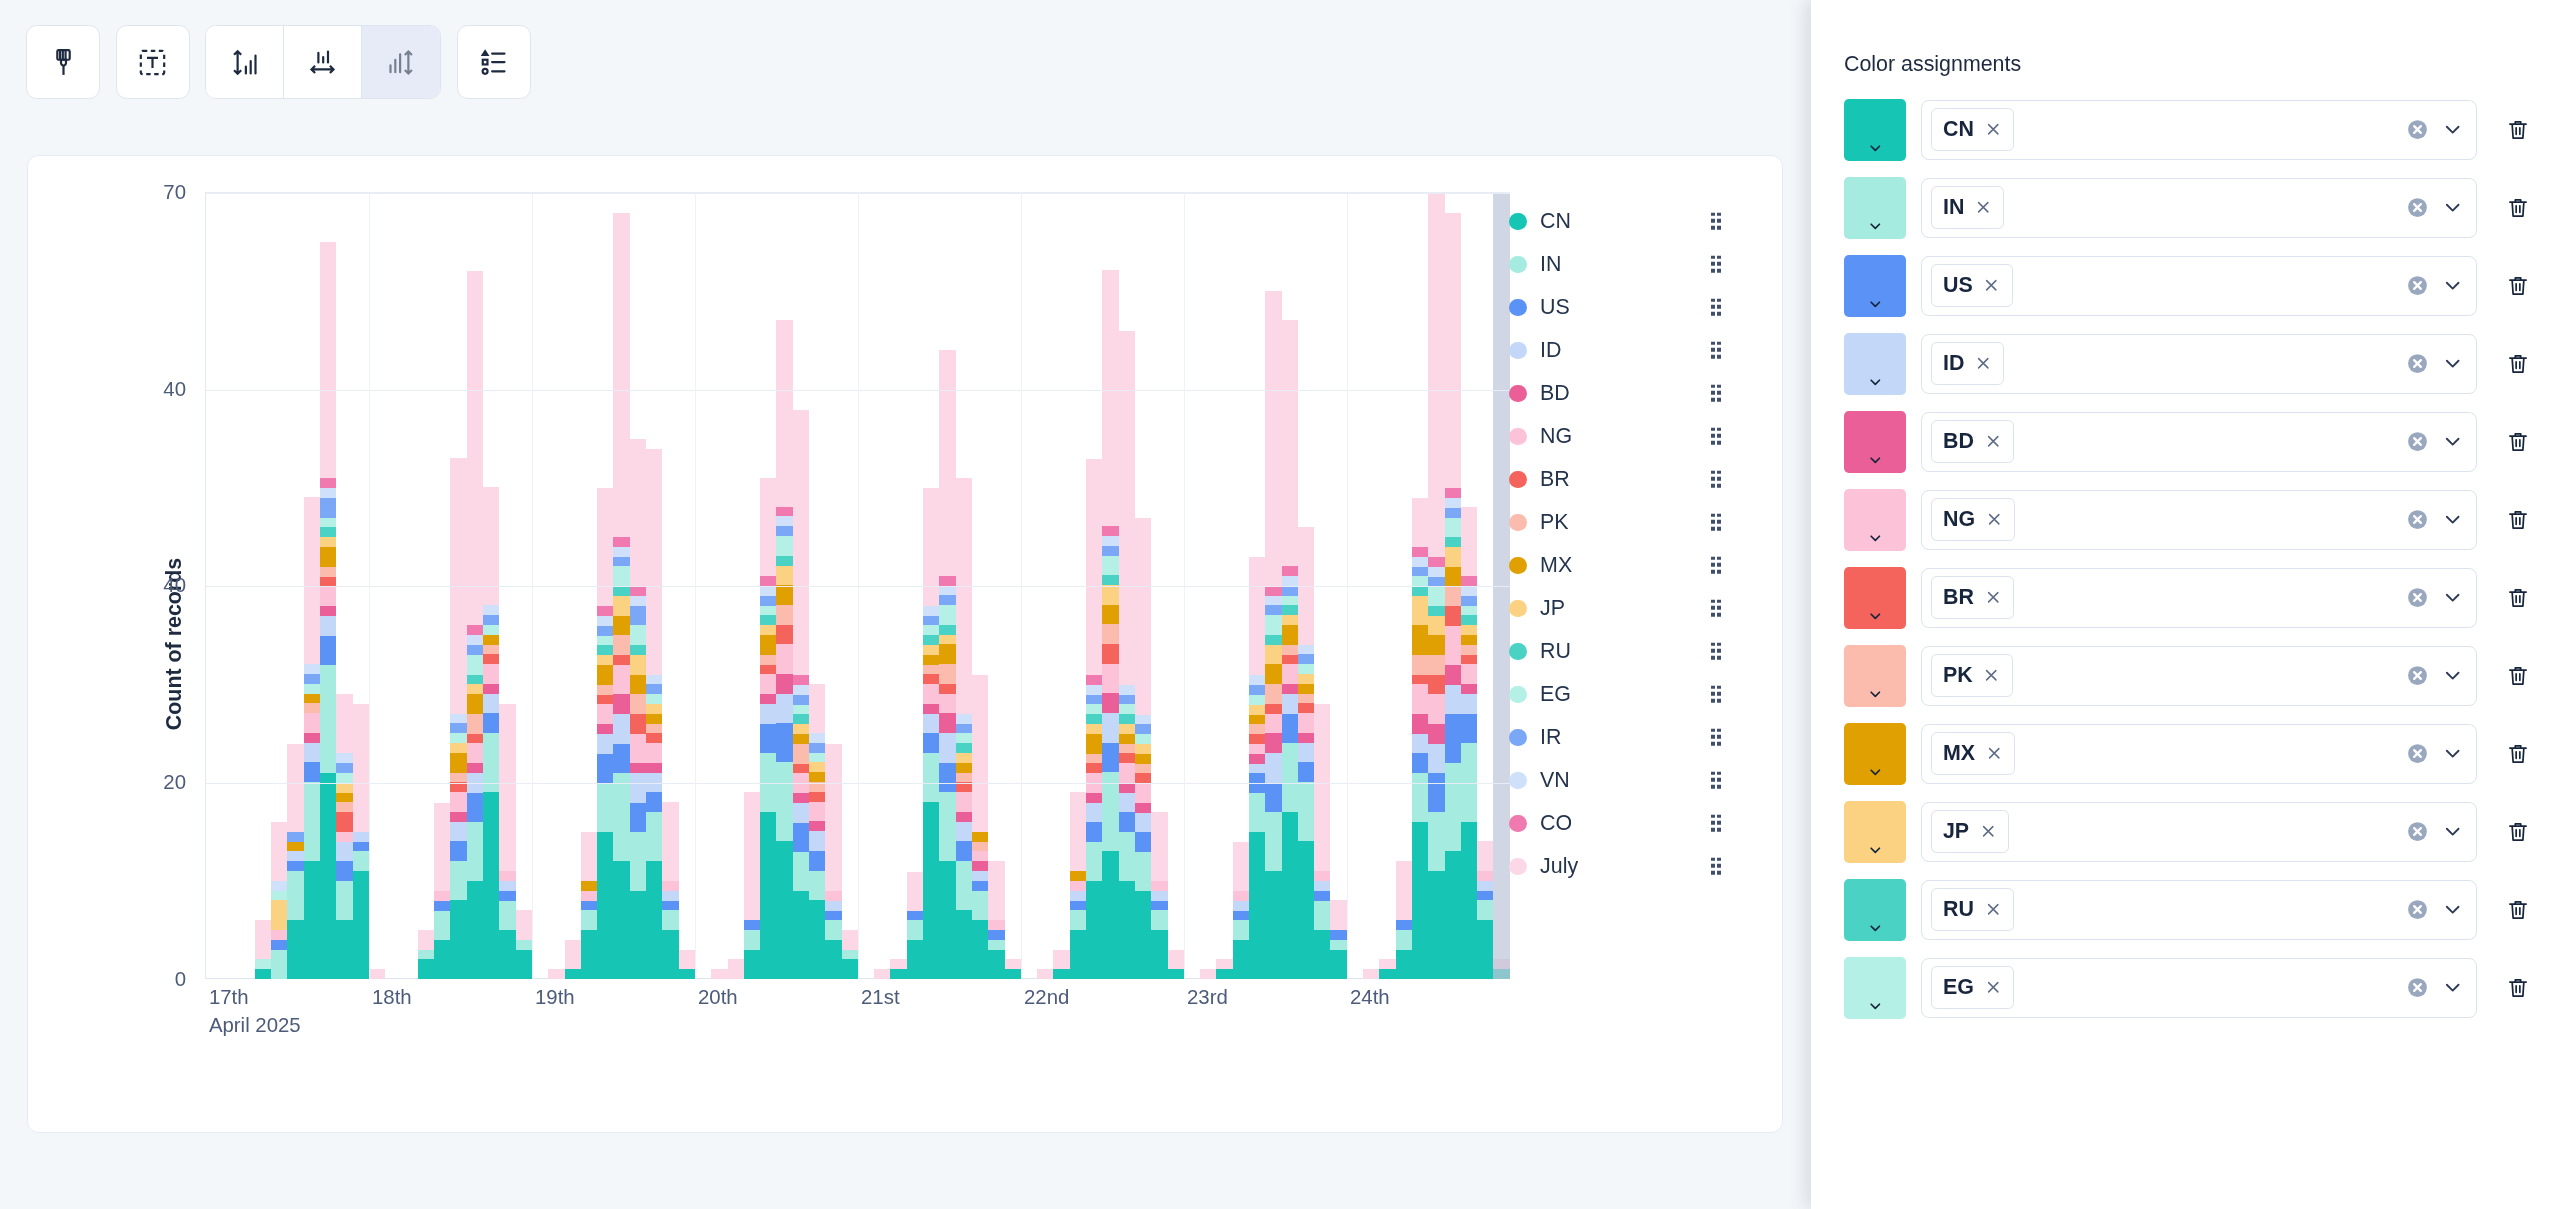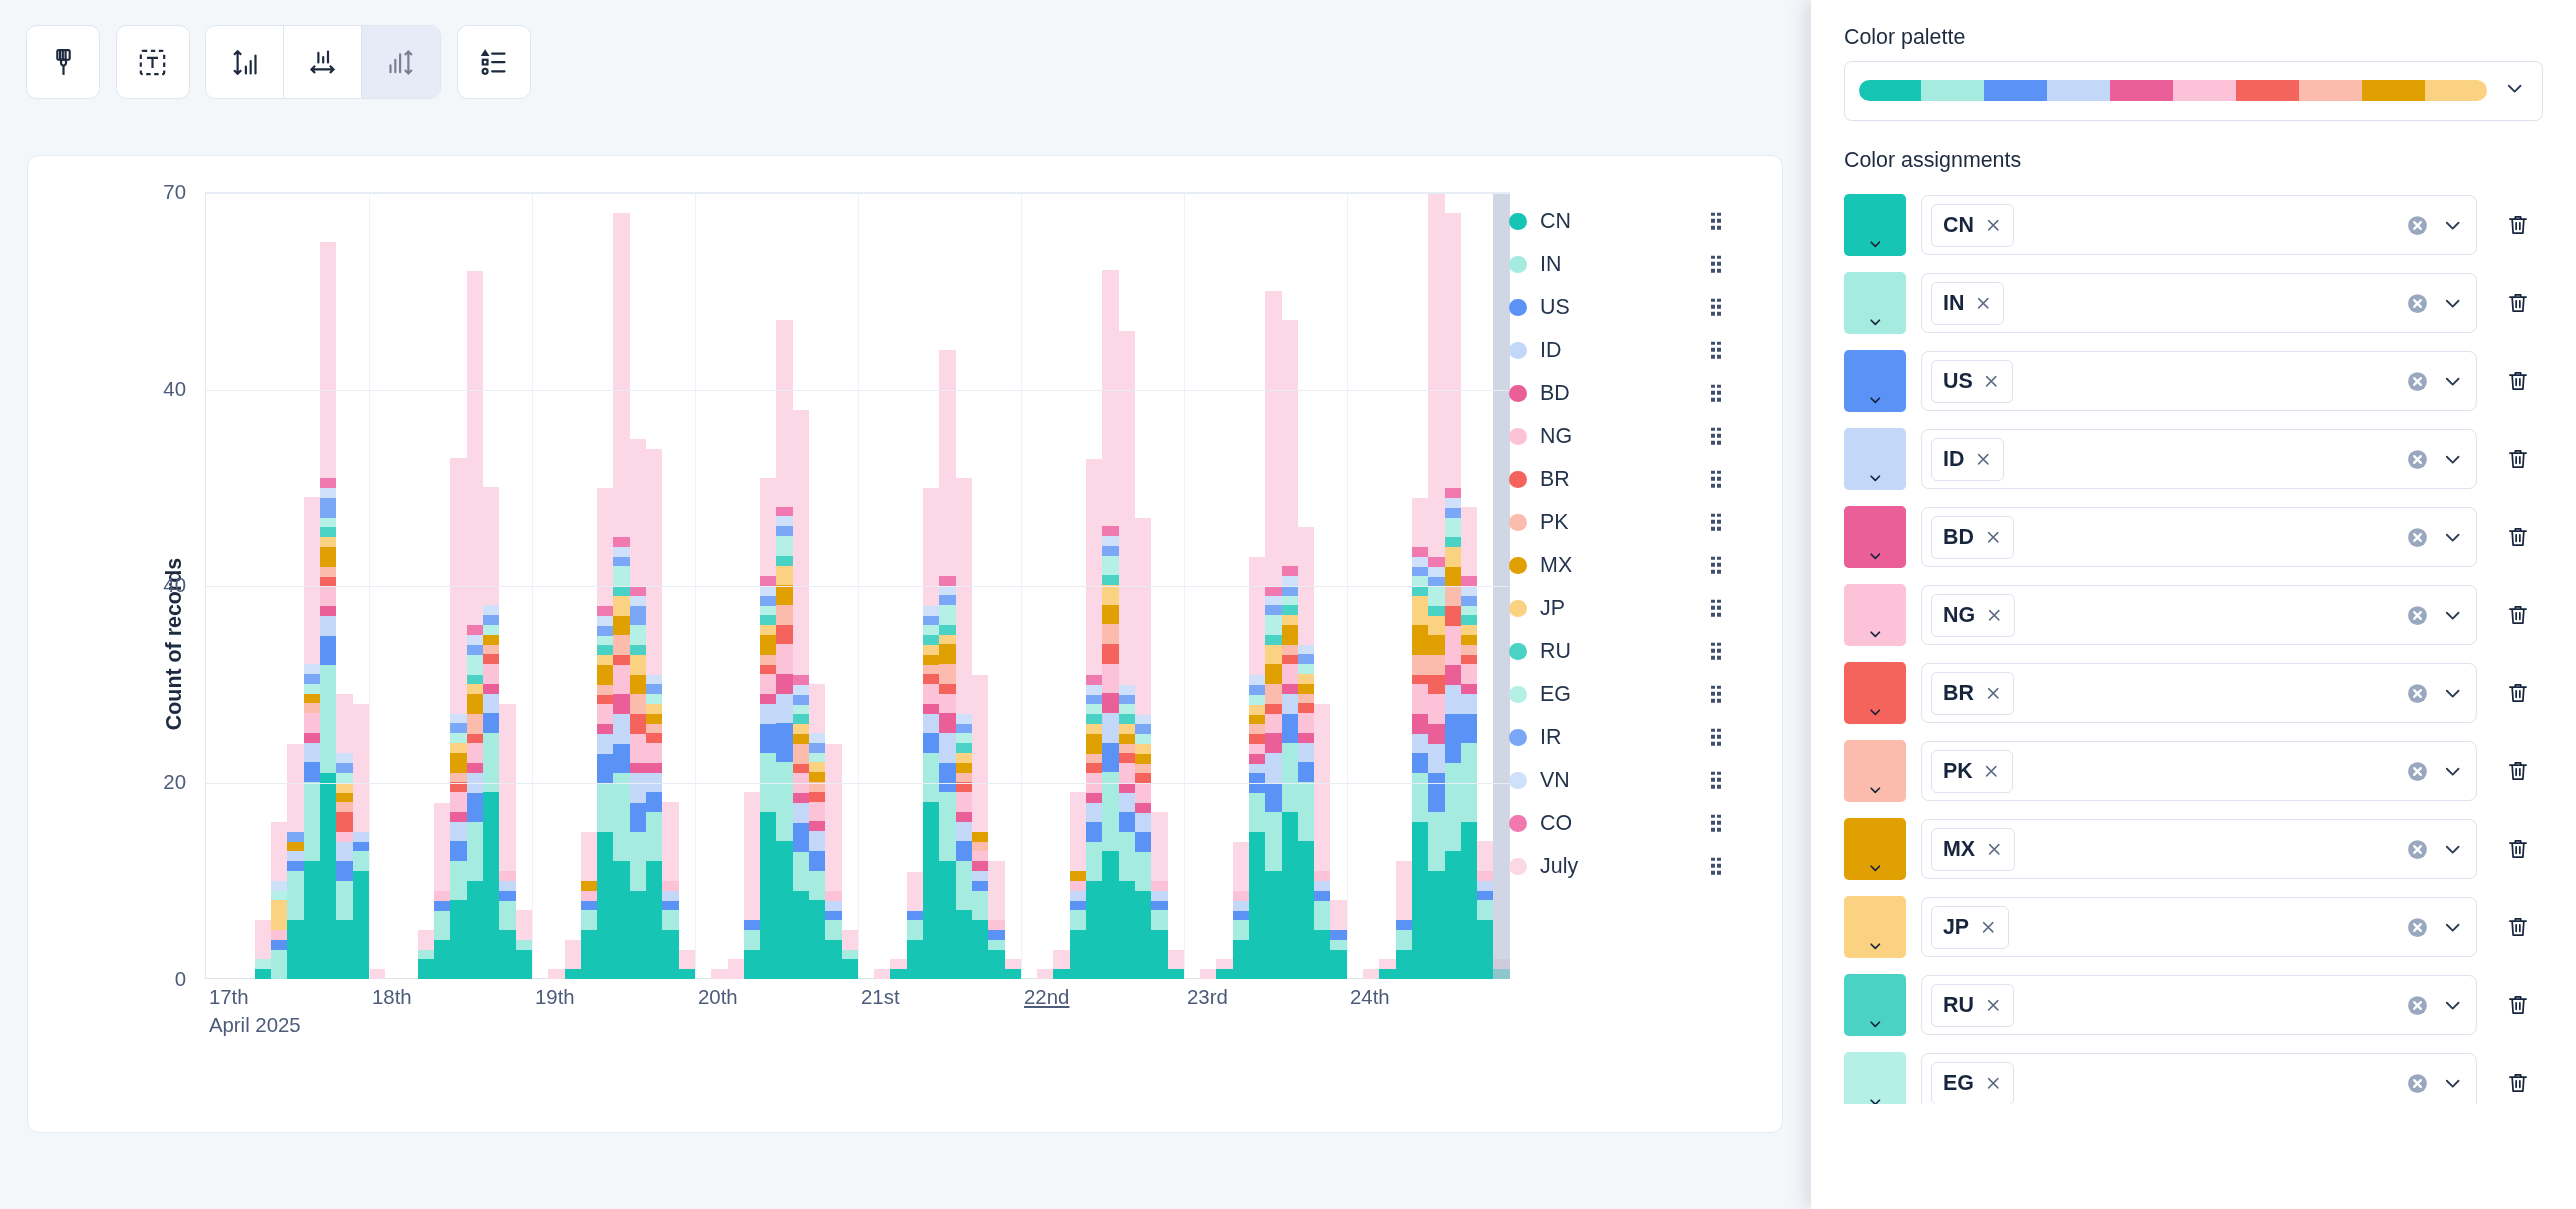--- a/index.html
+++ b/index.html
@@ -1047,21 +1047,21 @@
             <div class="vgrid" style="left: 978px;"></div>
             <div class="vgrid" style="left: 1141px;"></div>
           </div>
 
         <div class="x-axis" id="xaxis">
             <div class="x-tick" style="left: 3.9px;"><span>17th</span><span class="sub">April 2025</span></div>
             <div class="x-tick" style="left: 167px;"><span>18th</span></div>
             <div class="x-tick" style="left: 330px;"><span>19th</span></div>
             <div class="x-tick" style="left: 493px;"><span>20th</span></div>
             <div class="x-tick" style="left: 656px;"><span>21st</span></div>
-            <div class="x-tick" style="left: 819px; text-decoration: underline;"><span>22nd</span></div>
+            <div class="x-tick" style="left: 819px;"><span>22nd</span></div>
             <div class="x-tick" style="left: 982px;"><span>23rd</span></div>
             <div class="x-tick" style="left: 1145px;"><span>24th</span></div>
           </div>
 
       </div>
     </div>
 
     <div class="legend" id="legend">
         <div class="legend-row">
           <span class="legend-dot" style="background: rgb(22, 197, 180);"></span>
@@ -1257,42 +1257,20 @@
         </div>
       </div>
   </div>
 
   <div class="panel">
 
 
     <div class="panel-body">
 
       <div class="fields-row">
-        <div class="field-palette">
-          <div class="field-label">Color palette</div>
-          <div class="palette-select">
-            <div class="palette-ramp" id="paletteRamp">
-                <span style="background: rgb(22, 197, 180);"></span>
-                <span style="background: rgb(166, 235, 224);"></span>
-                <span style="background: rgb(91, 146, 245);"></span>
-                <span style="background: rgb(195, 216, 248);"></span>
-                <span style="background: rgb(234, 95, 151);"></span>
-                <span style="background: rgb(252, 194, 216);"></span>
-                <span style="background: rgb(244, 99, 92);"></span>
-                <span style="background: rgb(252, 188, 173);"></span>
-                <span style="background: rgb(224, 160, 2);"></span>
-                <span style="background: rgb(251, 209, 130);"></span>
-              </div>
-            <span class="palette-caret">
-              <svg width="23.4" height="23.4" viewBox="0 0 24 24" fill="none" stroke="#2b3a55" stroke-width="1.9" stroke-linecap="round" stroke-linejoin="round">
-                  <path d="M6 9l6 6 6-6"></path>
-                </svg>
-            </span>
-          </div>
-        </div>
 
       </div>
 
       <div class="assign-label">Color assignments</div>
 
       <div class="assign-list" id="assignList">
           <div class="assign-row">
             <div class="swatch" style="background: rgb(22, 197, 180);">
               <svg width="16.6" height="16.6" viewBox="0 0 24 24" fill="none" stroke="#16253c" stroke-width="2.4" stroke-linecap="round" stroke-linejoin="round">
                 <path d="M6 9l6 6 6-6"></path>

